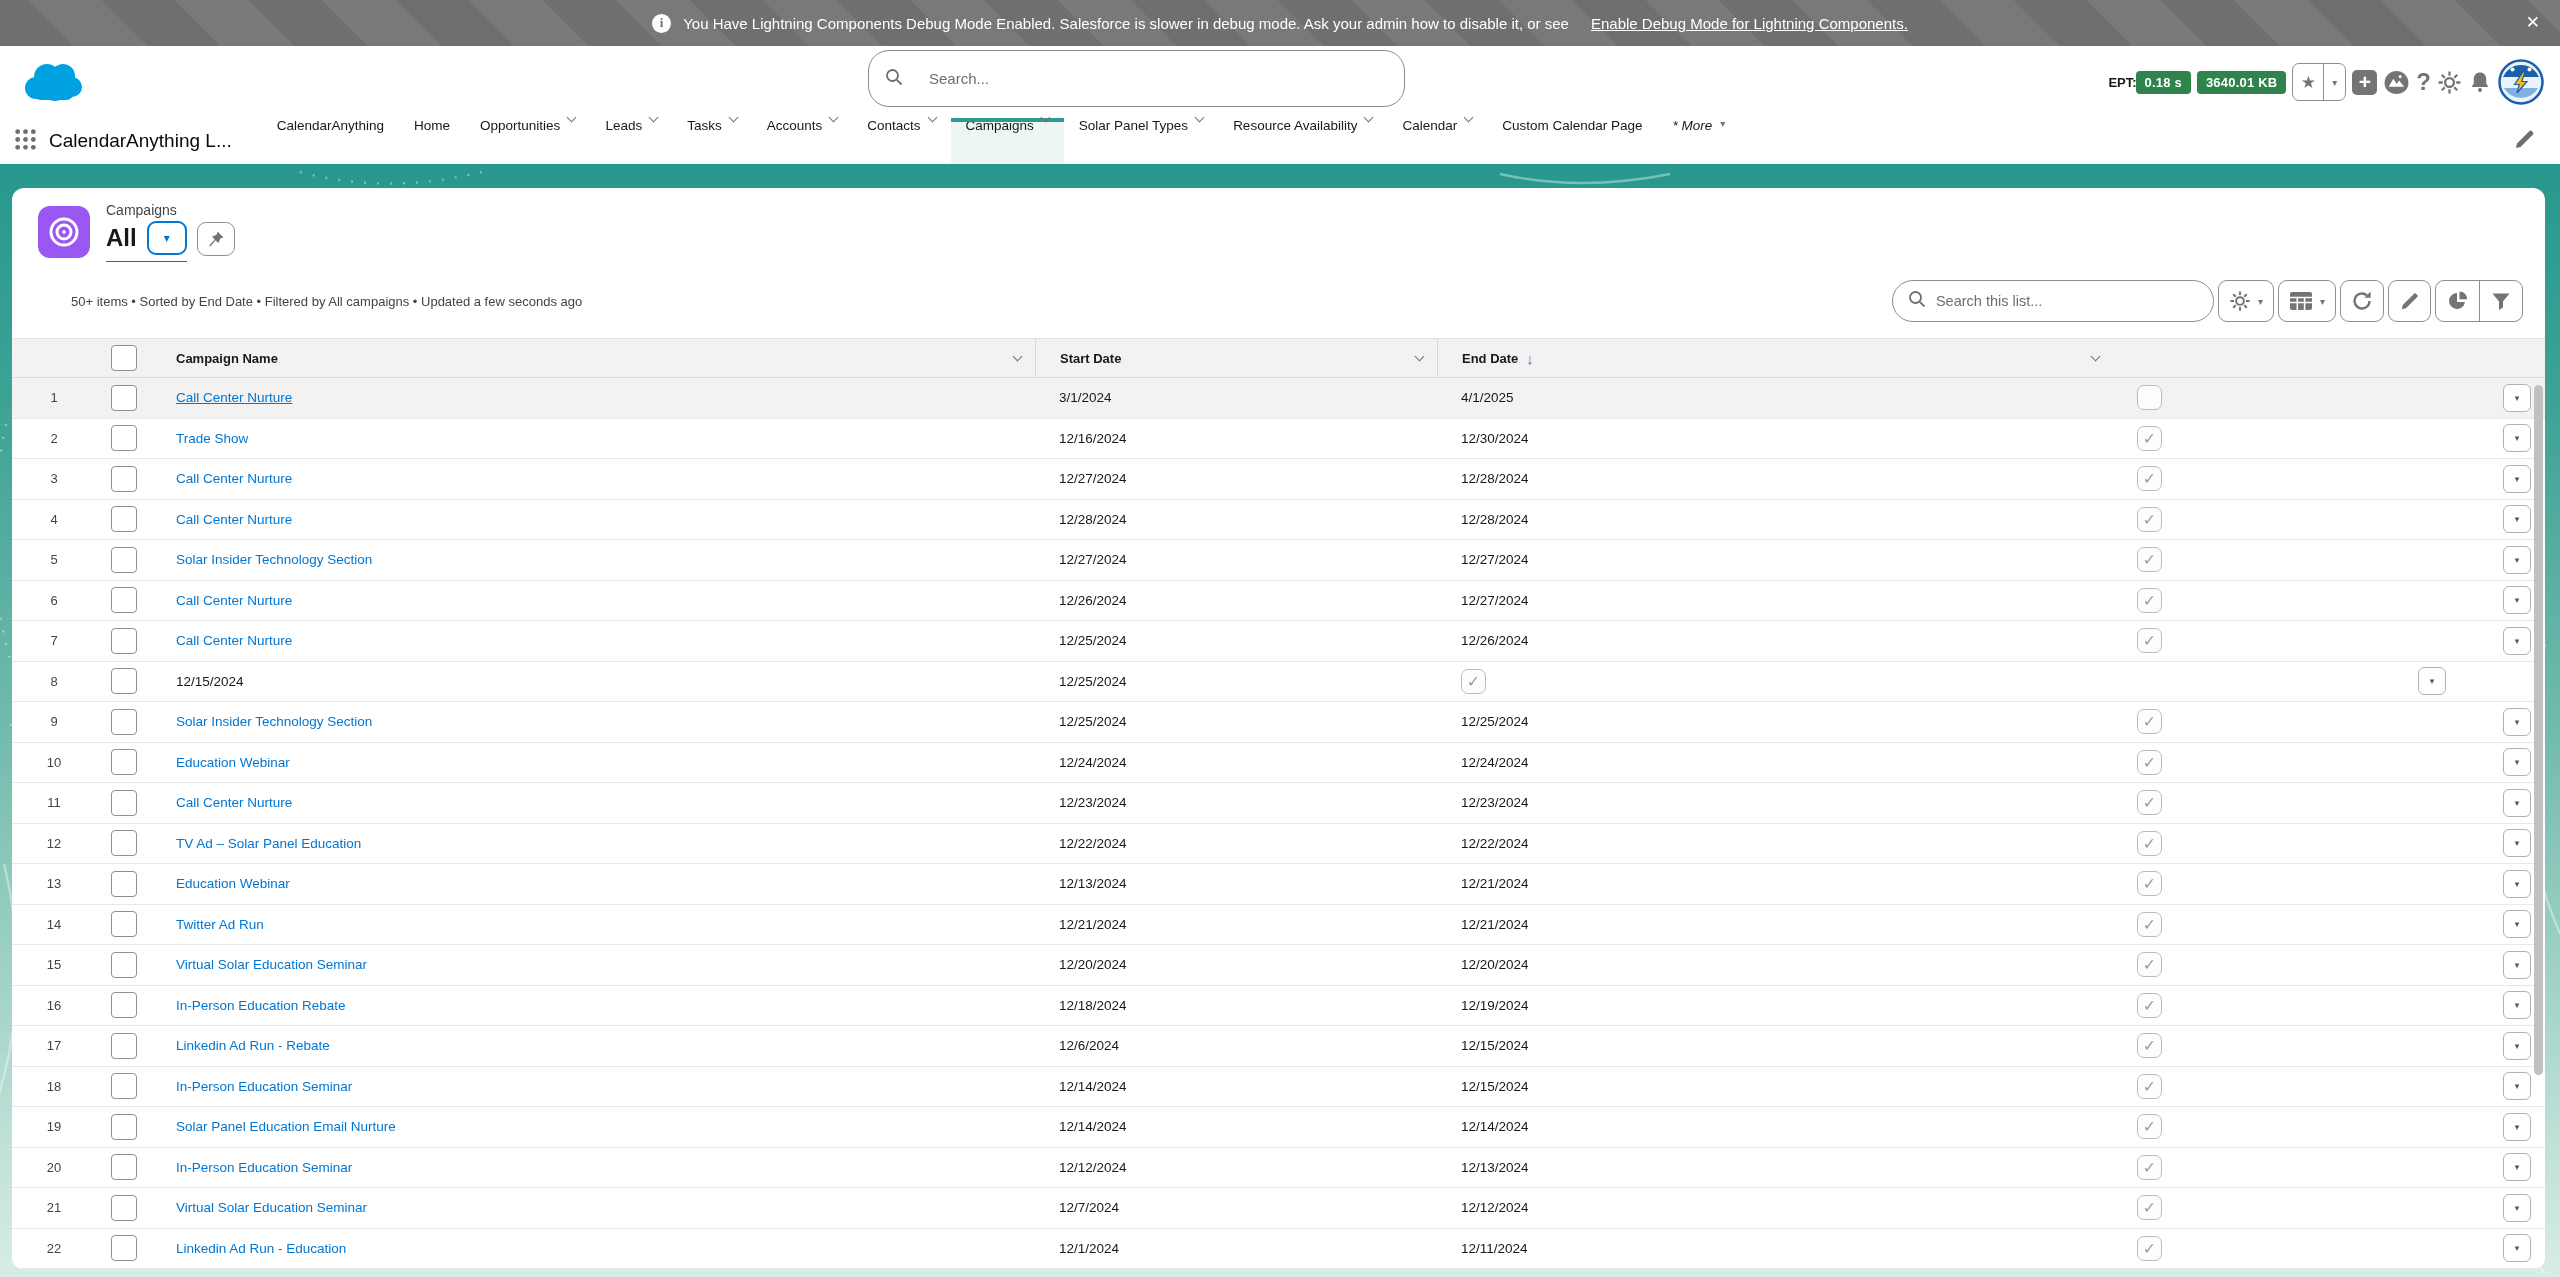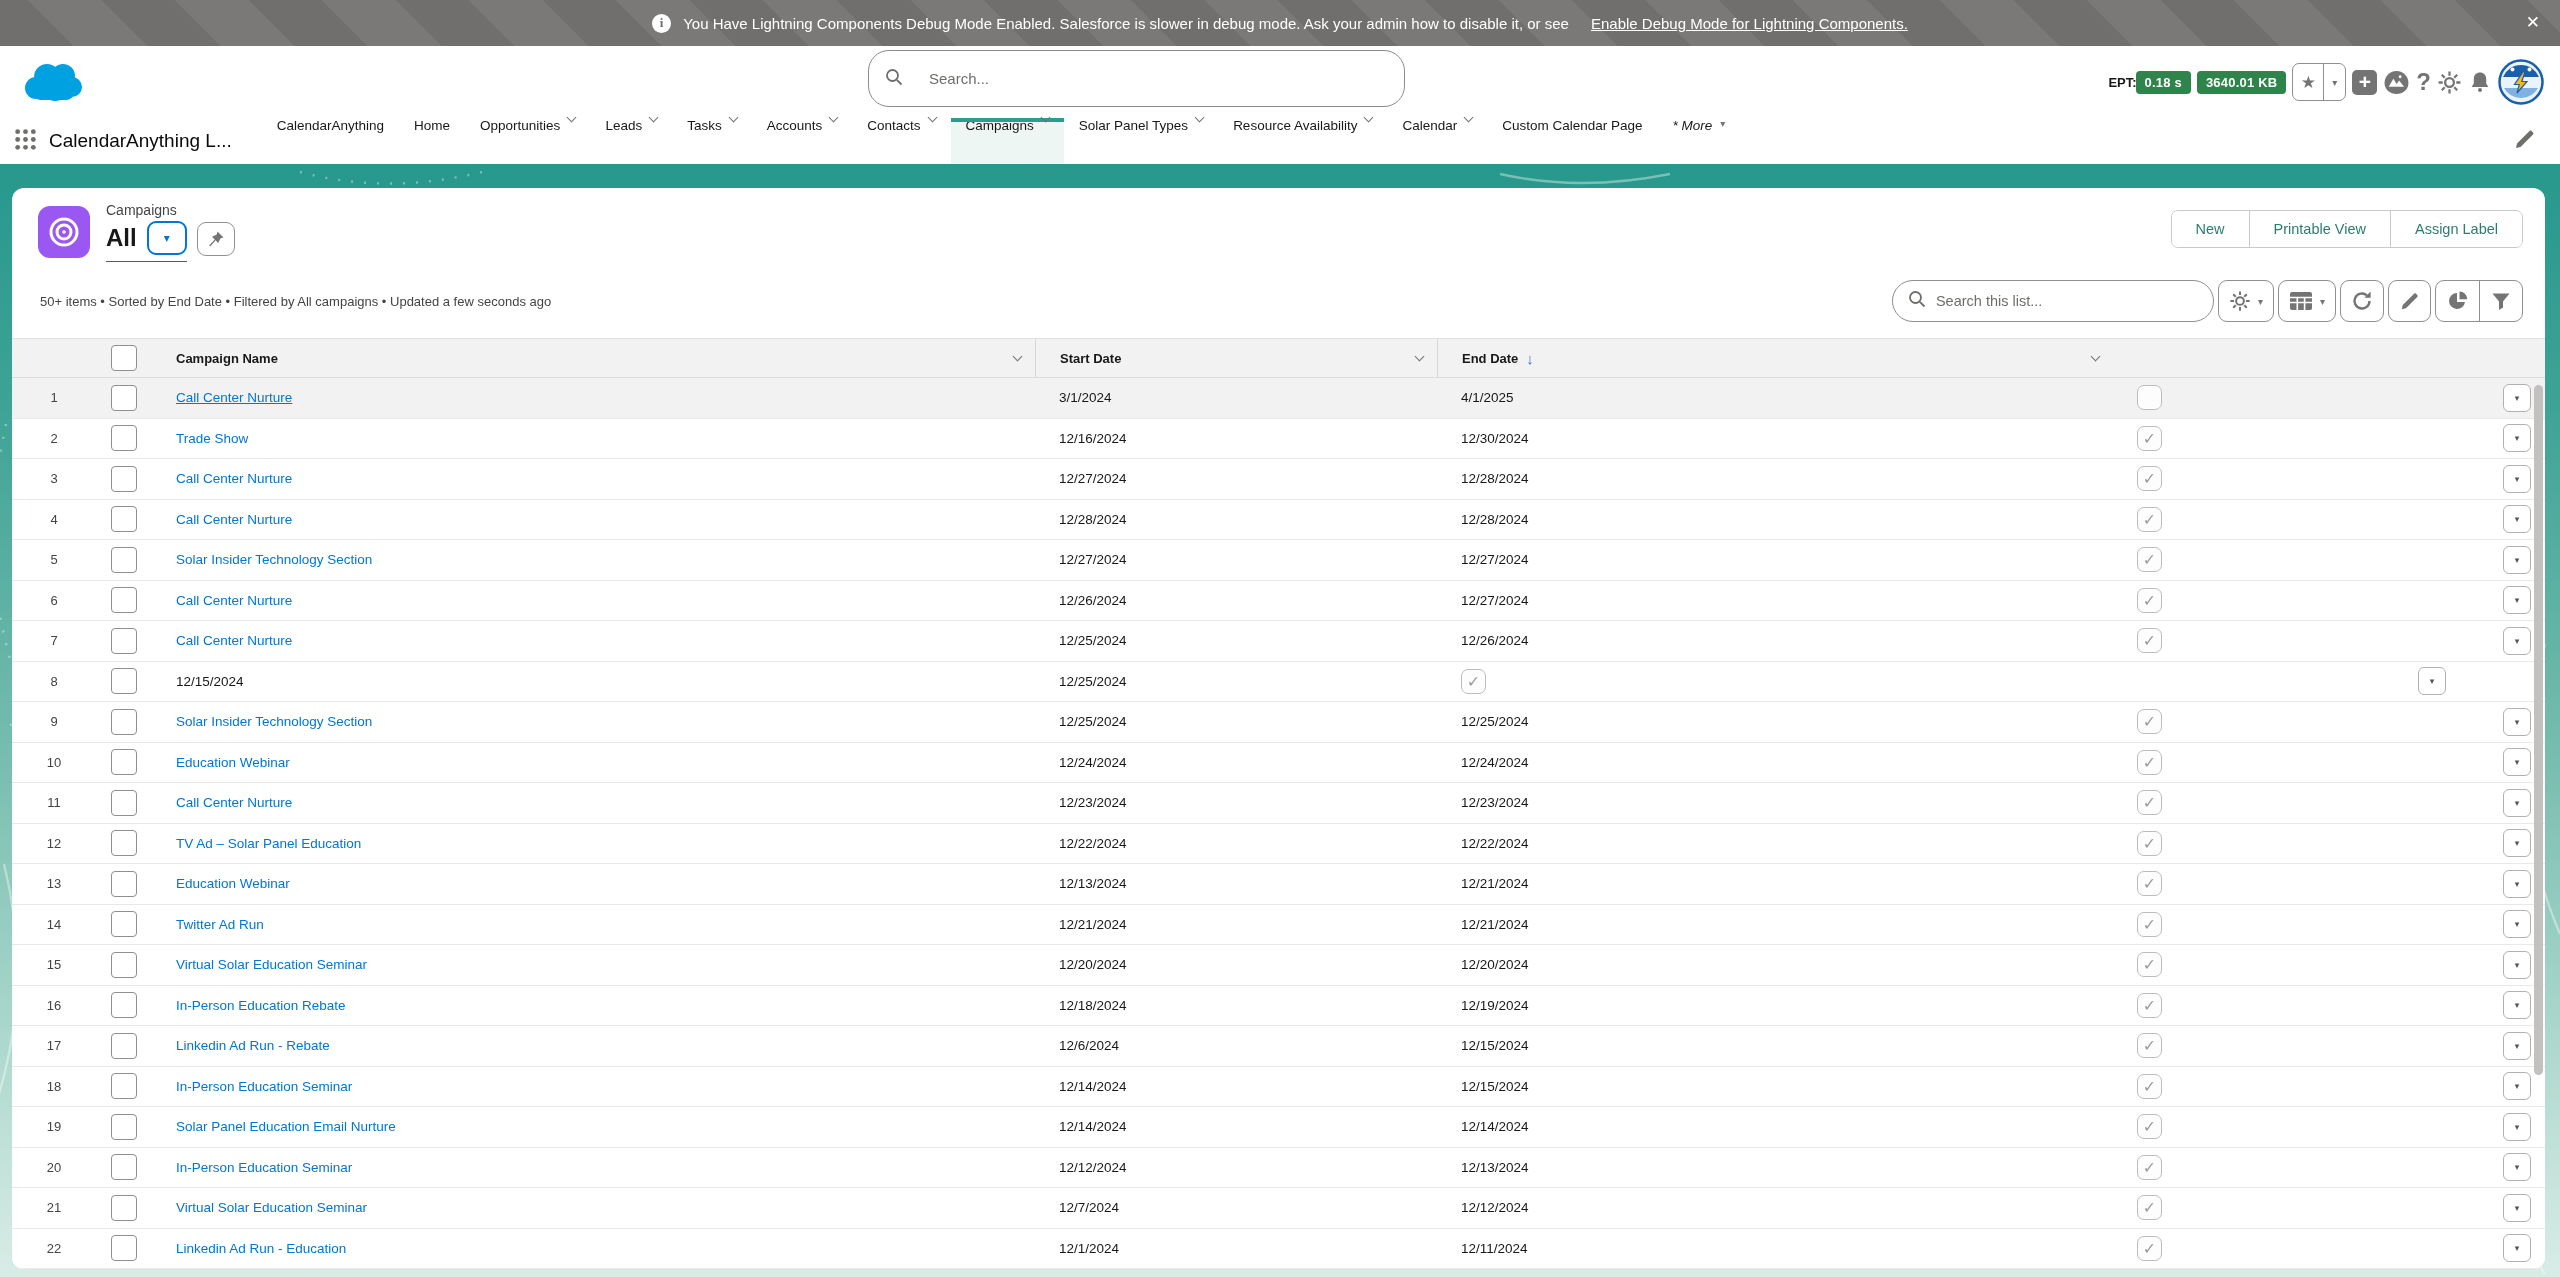--- a/index.html
+++ b/index.html
@@ -71,21 +71,21 @@
   .view-name { font-size:24px; font-weight:bold; color:#181818; }
   .all-btn { width:40px; height:34px; border:2px solid #0176d3; border-radius:9px; background:#fff;
     display:flex; align-items:center; justify-content:center; color:#0176d3; font-size:12px; cursor:pointer; }
   .pin-btn { width:38px; height:34px; border:1px solid #919191; border-radius:9px; background:#fff;
     display:flex; align-items:center; justify-content:center; cursor:pointer; margin-bottom:6px; }
   .lv-btn-group { display:flex; border:1px solid #c9c9c9; border-radius:7px; overflow:hidden; margin-top:8px; height:38px; background:#fff; }
   .lv-btn { display:flex; align-items:center; padding:0 24px; font-size:14.5px; color:#2b7d6f;
     background:#fff; border-left:1px solid #c9c9c9; cursor:pointer; white-space:nowrap; }
   .lv-btn:first-child { border-left:none; }
 
-  .meta-row { display:flex; justify-content:space-between; align-items:center; height:62px; padding:0 22px 12px 28px; }
+  .meta-row { display:flex; justify-content:space-between; align-items:center; height:62px; padding:0 22px 12px 28px;margin-left:31px; }
   .meta-text { font-size:13px; color:#444; }
   .controls { display:flex; align-items:center; gap:4px; }
   .lsearch { width:322px; height:42px; border:1px solid #8f8f8f; border-radius:21px; background:#fff;
     display:flex; align-items:center; gap:10px; padding-left:15px; }
   .lsearch input { border:none; outline:none; font-size:14.5px; color:#444; width:250px; font-family:"Liberation Sans",sans-serif; }
   .lsearch input::placeholder { color:#706e6b; }
   .ctl { height:42px; min-width:43px; border:1px solid #8f8f8f; border-radius:9px; background:#fff;
     display:flex; align-items:center; justify-content:center; gap:7px; padding:0 10px; cursor:pointer; }
   .ctl-group { display:flex; border:1px solid #8f8f8f; border-radius:9px; overflow:hidden; height:42px; background:#fff; }
   .ctl-cell { width:43px; display:flex; align-items:center; justify-content:center; cursor:pointer; }
@@ -304,25 +304,20 @@
                 </span>
               </span>
               <span class="pin-btn">
                 <svg width="18" height="18" viewBox="0 0 18 18" fill="#747474">
                   <path d="M10.5 1.5 16.5 7.5 13.6 8.3 11.2 12.9 8.6 10.3 3.2 16.5 2.2 15.5 7.7 9.4 5.1 6.8 9.7 4.4z"></path>
                 </svg>
               </span>
             </div>
           </div>
         </div>
-        <div class="lv-btn-group">
-            <div class="lv-btn">New</div>
-            <div class="lv-btn">Printable View</div>
-            <div class="lv-btn">Assign Label</div>
-          </div>
       </div>
 
       <div class="meta-row">
         <span class="meta-text">50+ items • Sorted by End Date • Filtered by All campaigns • Updated a few seconds ago</span>
         <div class="controls">
           <div class="lsearch">
             <span>
               <svg width="18" height="18" viewBox="0 0 18 18" fill="none" stroke="#706e6b" stroke-width="1.8">
                 <circle cx="7.5" cy="7.5" r="5.5"></circle>
                   <path d="M11.8 11.8 16.5 16.5"></path>

